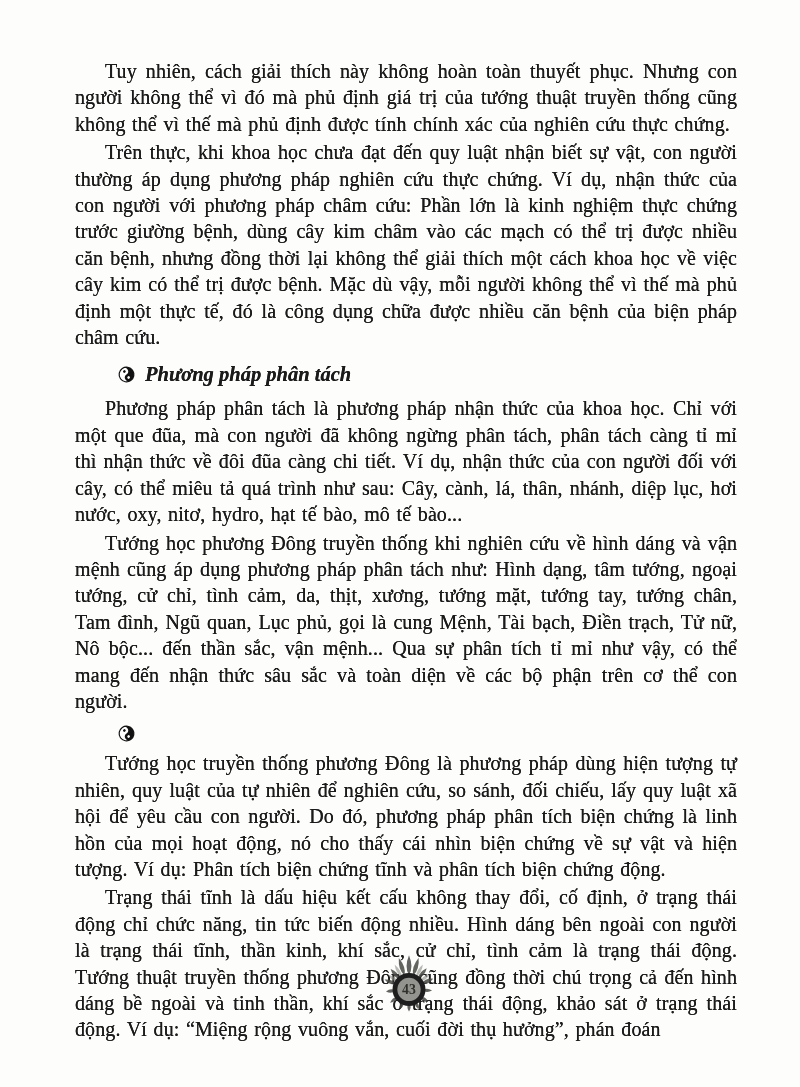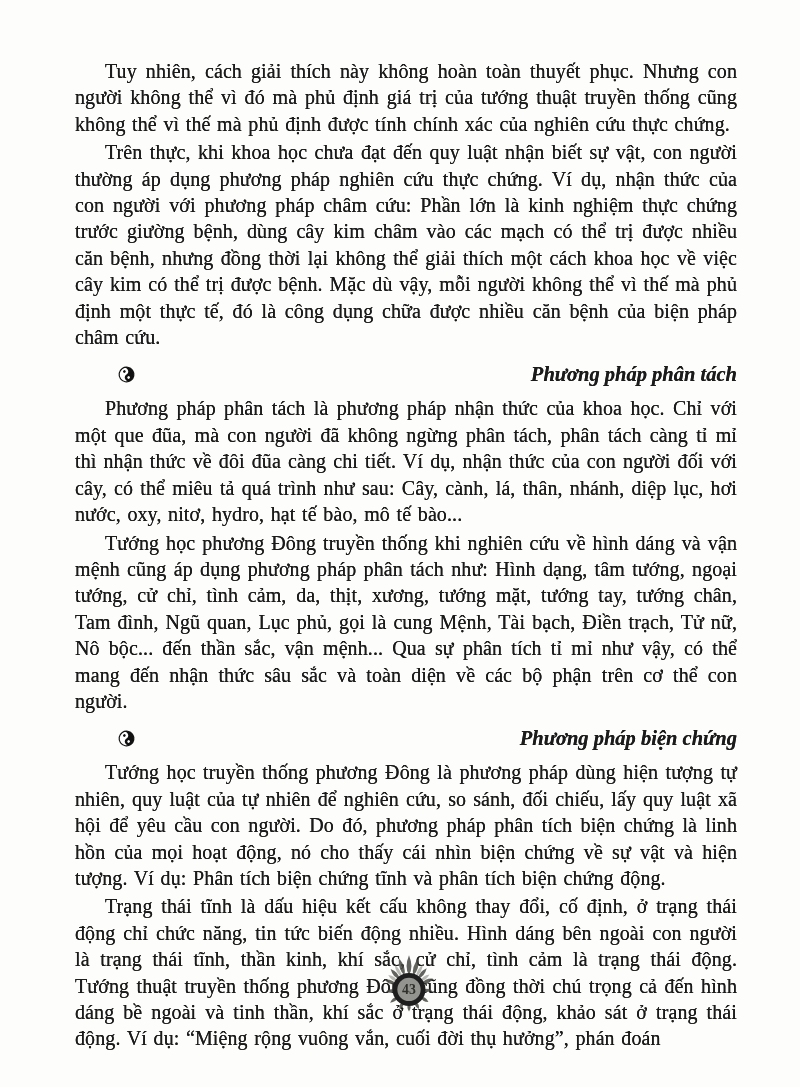--- a/index.html
+++ b/index.html
@@ -36,21 +36,20 @@
   .heading {
     display: flex;
     align-items: center;
     gap: 10px;
     margin: 11px 0 8px 43px;
     font-size: 20.5px;
     font-style: italic;
     font-weight: bold;
     line-height: 26px;
     text-shadow: 0 0 0.4px currentColor;
-    justify-content: space-between;
   }
 
   .heading .icon { display: inline-flex; flex: 0 0 auto; }
 
   .page-ornament {
     position: absolute;
     left: 50%;
     top: 952px;
     transform: translateX(-50%) translateX(9px);
   }
@@ -93,21 +92,20 @@
       <span class="icon">
         <svg width="17" height="17" viewBox="0 0 24 24" aria-hidden="true">
           <g transform="rotate(-35 12 12)">
             <circle cx="12" cy="12" r="10.4" fill="#ffffff" stroke="#111111" stroke-width="1.7"></circle>
             <path d="M12 1.6 A10.4 10.4 0 0 1 12 22.4 A5.2 5.2 0 0 1 12 12 A5.2 5.2 0 0 0 12 1.6 Z" fill="#111111"></path>
             <circle cx="12" cy="6.8" r="1.9" fill="#111111"></circle>
             <circle cx="12" cy="17.2" r="1.9" fill="#ffffff"></circle>
           </g>
         </svg>
       </span>
-      <span>Phương pháp biện chứng</span>
     </h3>
 
     <p class="para">Tướng học truyền thống phương Đông là phương pháp dùng hiện tượng tự nhiên, quy luật của tự nhiên để nghiên cứu, so sánh, đối chiếu, lấy quy luật xã hội để yêu cầu con người. Do đó, phương pháp phân tích biện chứng là linh hồn của mọi hoạt động, nó cho thấy cái nhìn biện chứng về sự vật và hiện tượng. Ví dụ: Phân tích biện chứng tĩnh và phân tích biện chứng động.</p>
 
     <p class="para">Trạng thái tĩnh là dấu hiệu kết cấu không thay đổi, cố định, ở trạng thái động chỉ chức năng, tin tức biến động nhiều. Hình dáng bên ngoài con người là trạng thái tĩnh, thần kinh, khí sắc, cử chỉ, tình cảm là trạng thái động. Tướng thuật truyền thống phương Đông cũng đồng thời chú trọng cả đến hình dáng bề ngoài và tinh thần, khí sắc ở trạng thái động, khảo sát ở trạng thái động. Ví dụ: “Miệng rộng vuông vắn, cuối đời thụ hưởng”, phán đoán</p>
 
   </div>
 
   <div class="page-ornament">
     <svg width="72" height="66" viewBox="0 0 64 60" aria-hidden="true">

